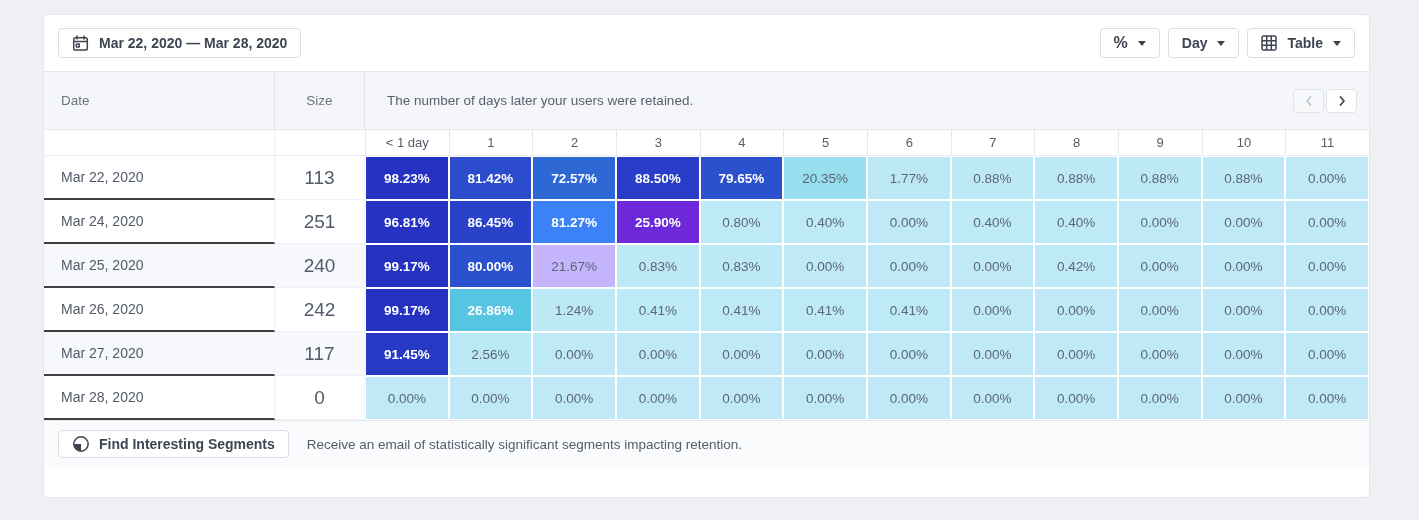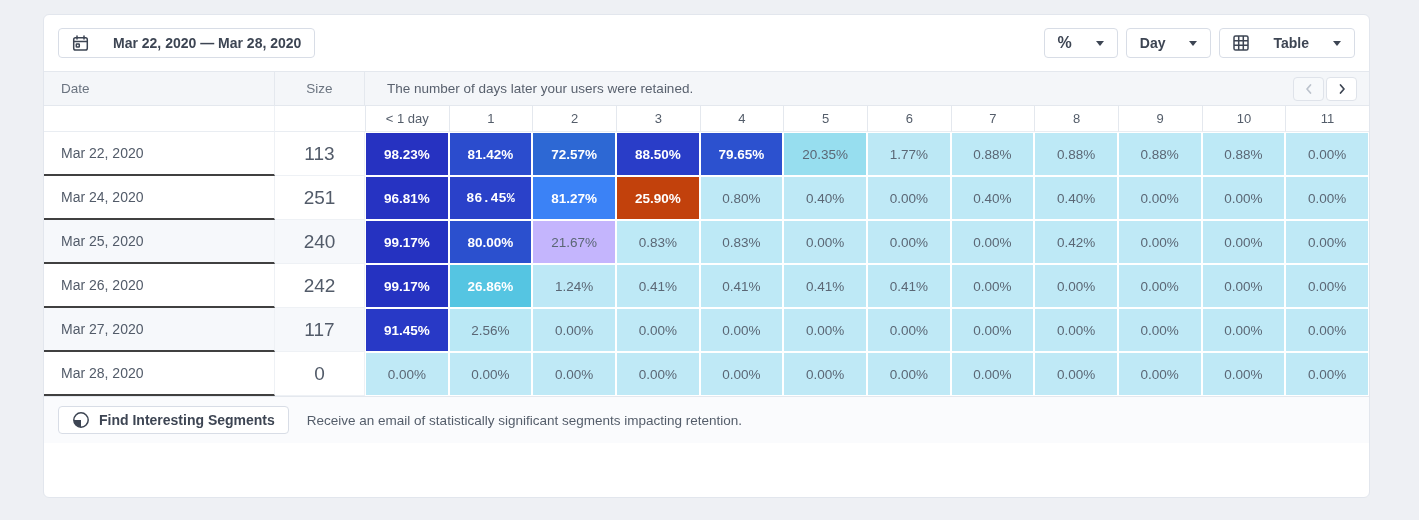--- a/index.html
+++ b/index.html
@@ -10,33 +10,33 @@
     -webkit-font-smoothing:antialiased;
   }
   .card {
     position:absolute; left:43px; top:14px; width:1327px; height:484px;
     background:#fff; border:1px solid #e2e6ed; border-radius:6px;
     box-sizing:border-box; overflow:hidden;
   }
   
   .toolbar { height:56px; display:flex; align-items:center; justify-content:space-between; padding:0 14px; box-sizing:border-box; }
   .btn {
-    display:inline-flex; align-items:center; gap:24px; height:30px; padding:0 13px;
+    display:inline-flex; align-items:center; gap:10px; height:30px; padding:0 13px;
     background:#fff; border:1px solid #d8dde6; border-radius:4px;
     font-size:14px; font-weight:600; color:#3d4553; cursor:pointer; box-sizing:border-box;
     font-family:"Liberation Sans", sans-serif;
   }
   .toolbar-right { display:flex; gap:8px; }
   .caret { width:0; height:0; border-left:4px solid transparent; border-right:4px solid transparent; border-top:5px solid #3d4553; }
   .pct-glyph { font-size:16px; font-weight:600; }
   
   table { width:100%; border-collapse:separate; border-spacing:0; table-layout:fixed; }
   thead th { font-weight:normal; }
   th.main {
-    height:35px; background:#f4f6f9; color:#6b7480; font-size:13.5px;
+    height:59px; background:#f4f6f9; color:#6b7480; font-size:13.5px;
     border-top:1px solid #e4e8ee; border-bottom:1px solid #e4e8ee; box-sizing:border-box;
   }
   th.main.h-date { text-align:left; padding-left:17px; border-right:1px solid #e4e8ee; }
   th.main.h-size { text-align:center; border-right:1px solid #e4e8ee; }
   th.main.h-desc { text-align:left; padding-left:22px; color:#59616e; position:relative; }
   .pager { position:absolute; right:12px; top:50%; transform:translateY(-50%); display:flex; gap:2px; }
   .pager-btn {
     width:31px; height:24px; display:flex; align-items:center; justify-content:center;
     background:#fff; border:1px solid #dfe3ea; border-radius:4px; cursor:pointer; padding:0;
   }
@@ -173,23 +173,23 @@
           <td class="cell" style="background: rgb(189, 233, 246); color: rgb(91, 103, 117);">0.88%</td>
           <td class="cell" style="background: rgb(189, 233, 246); color: rgb(91, 103, 117);">0.88%</td>
           <td class="cell" style="background: rgb(189, 233, 246); color: rgb(91, 103, 117);">0.88%</td>
           <td class="cell" style="background: rgb(189, 233, 246); color: rgb(91, 103, 117);">0.88%</td>
           <td class="cell" style="background: rgb(191, 233, 246); color: rgb(91, 103, 117);">0.00%</td>
         </tr>
         <tr>
           <td class="date">Mar 24, 2020</td>
           <td class="size">251</td>
           <td class="cell hi" style="background: rgb(38, 51, 194); color: rgb(255, 255, 255);">96.81%</td>
-          <td class="cell hi" style="background: rgb(42, 65, 201); color: rgb(255, 255, 255); font-family: Liberation Mono, monospace;">86.45%</td>
+          <td class="cell hi" style="background: rgb(42, 65, 201); color: rgb(255, 255, 255);">86.45%</td>
           <td class="cell hi" style="background: #3b82f6; color: rgb(255, 255, 255);">81.27%</td>
-          <td class="cell hi" style="background: #c2410c; color: rgb(255, 255, 255);">25.90%</td>
+          <td class="cell hi" style="background: #6d28d9; color: rgb(255, 255, 255);">25.90%</td>
           <td class="cell" style="background: rgb(190, 233, 246); color: rgb(91, 103, 117);">0.80%</td>
           <td class="cell" style="background: rgb(190, 233, 246); color: rgb(91, 103, 117);">0.40%</td>
           <td class="cell" style="background: rgb(191, 233, 246); color: rgb(91, 103, 117);">0.00%</td>
           <td class="cell" style="background: rgb(190, 233, 246); color: rgb(91, 103, 117);">0.40%</td>
           <td class="cell" style="background: rgb(190, 233, 246); color: rgb(91, 103, 117);">0.40%</td>
           <td class="cell" style="background: rgb(191, 233, 246); color: rgb(91, 103, 117);">0.00%</td>
           <td class="cell" style="background: rgb(191, 233, 246); color: rgb(91, 103, 117);">0.00%</td>
           <td class="cell" style="background: rgb(191, 233, 246); color: rgb(91, 103, 117);">0.00%</td>
         </tr>
         <tr class="striped">

